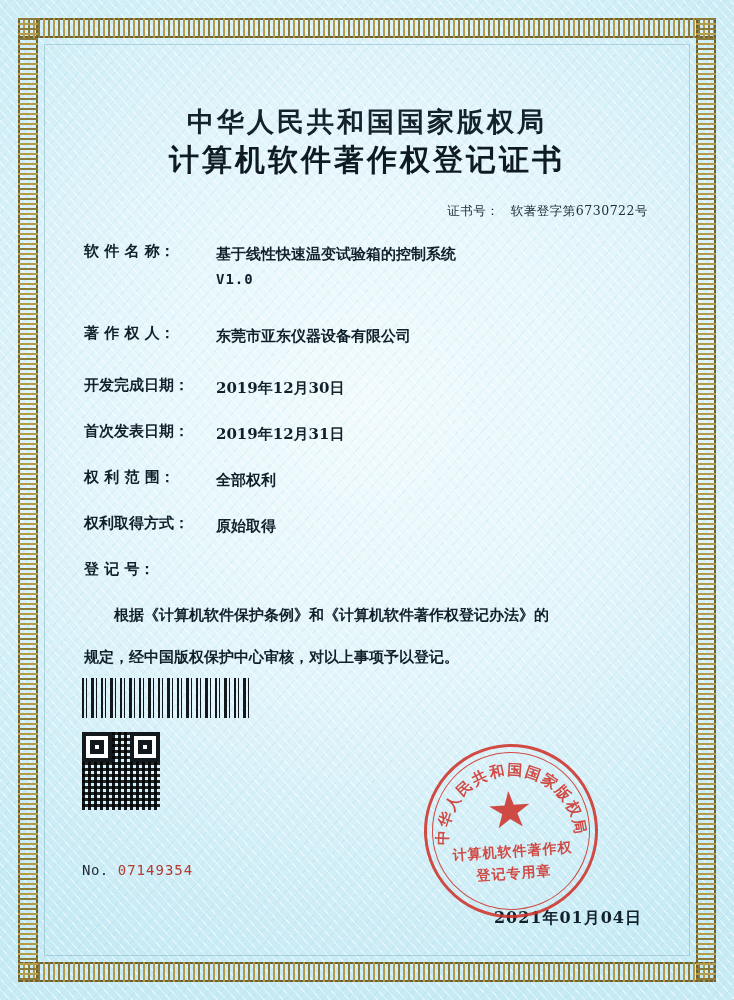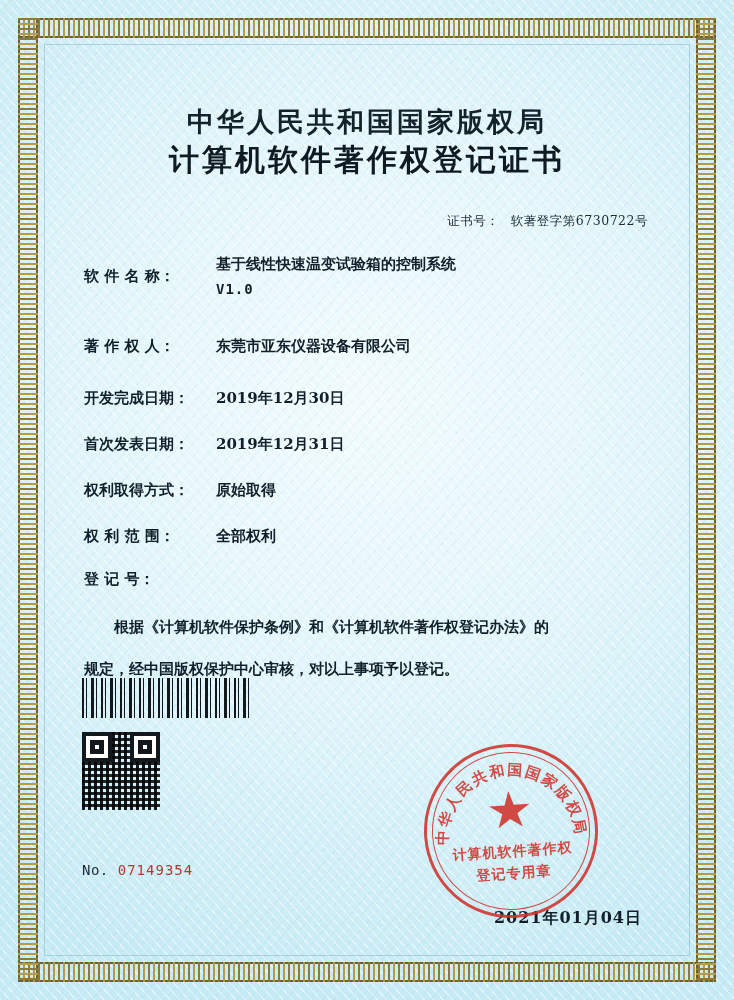--- a/index.html
+++ b/index.html
@@ -96,38 +96,38 @@
   .title-sub {
     text-align: center;
     font-size: 30px;
     letter-spacing: 3px;
     color: #0f1b22;
     font-weight: bold;
     font-family: "DejaVu Serif", serif;
   }
 
   .cert-no-row {
-    margin-top: 32px;
+    margin-top: 22px;
     text-align: right;
     padding-right: 26px;
     font-size: 12.5px;
     color: #1b2a33;
     letter-spacing: 0.5px;
   }
   .cert-no-row .label { margin-right: 8px; }
   .cert-no-row .value { font-family: "DejaVu Serif", serif; }
 
   .fields {
     margin-top: 22px;
     padding-left: 24px;
     padding-right: 10px;
   }
   .field-row {
     display: flex;
-    align-items: center;
+    align-items: flex-start;
     margin-bottom: 22px;
   }
   .field-label {
     width: 132px;
     flex: 0 0 132px;
     font-size: 15px;
     color: #11202a;
     letter-spacing: 0px;
     font-weight: bold;
     font-family: "DejaVu Serif", serif;
@@ -150,21 +150,21 @@
   .gap-xl { margin-bottom: 28px; }
 
   .paragraph {
     margin-top: 10px;
     padding-left: 24px;
     padding-right: 18px;
     font-size: 15px;
     line-height: 2.1;
     color: #11202a;
     font-weight: bold;
-    font-family: Liberation Sans, sans-serif;
+    font-family: Liberation Mono, monospace;
     text-indent: 30px;
   }
 
   
   .codes {
     position: absolute;
     left: 82px;
     top: 678px;
     width: 200px;
   }
@@ -322,27 +322,27 @@
         <div class="field-label">开发完成日期：</div>
         <div class="field-value">2019年12月30日</div>
       </div>
 
       <div class="field-row">
         <div class="field-label">首次发表日期：</div>
         <div class="field-value">2019年12月31日</div>
       </div>
 
       <div class="field-row">
+        <div class="field-label">权 利 范 围：</div>
+        <div class="field-value">全部权利</div>
+      </div>
+
+      <div class="field-row">
         <div class="field-label">权利取得方式：</div>
         <div class="field-value">原始取得</div>
-      </div>
-
-      <div class="field-row">
-        <div class="field-label">权 利 范 围：</div>
-        <div class="field-value">全部权利</div>
       </div>
 
       <div class="field-row">
         <div class="field-label">登 记 号：</div>
       </div>
 
     </div>
 
     <div class="paragraph">根据《计算机软件保护条例》和《计算机软件著作权登记办法》的</div>
     <div class="paragraph" style="text-indent:0;">规定，经中国版权保护中心审核，对以上事项予以登记。</div>

